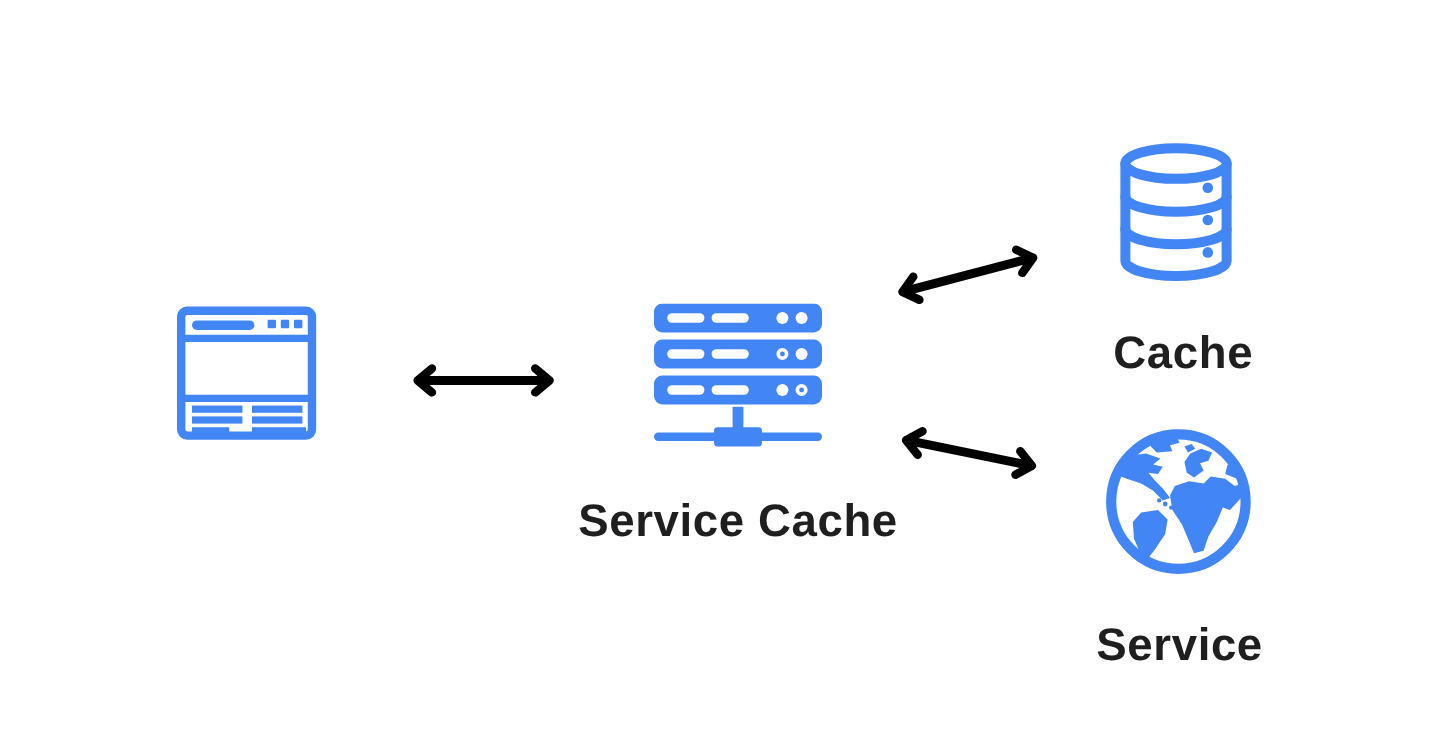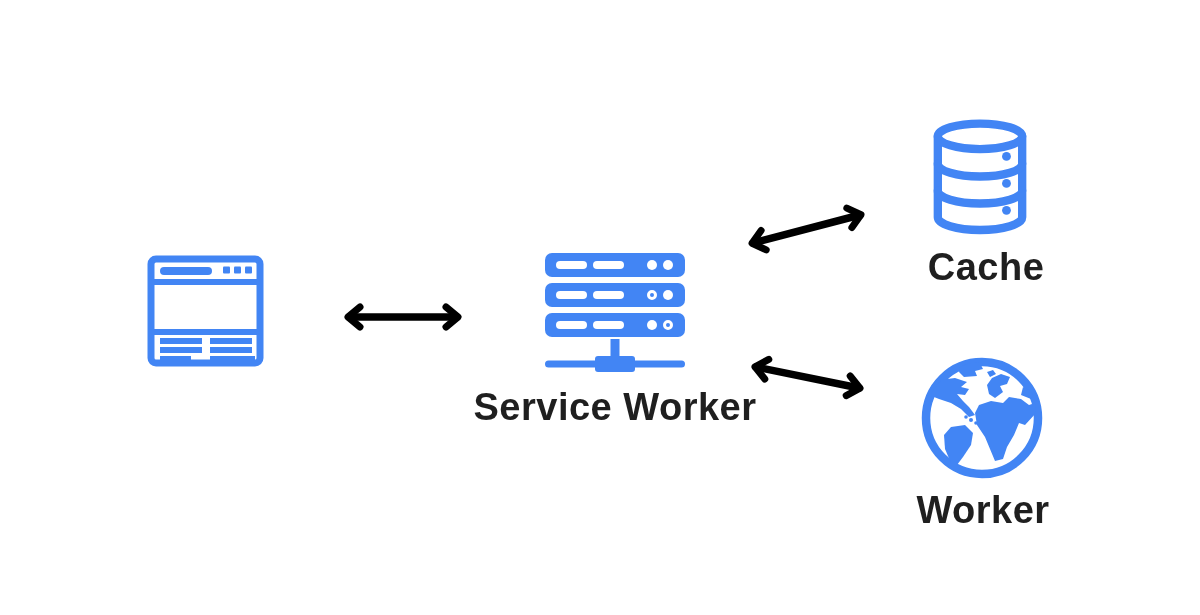--- a/index.html
+++ b/index.html
@@ -18,20 +18,21 @@
   }
   .icon{position:absolute;display:block;}
   .node-label{
     position:absolute;
     text-align:center;
     font-size:38px;
     font-weight:bold;
     color:var(--text);
     letter-spacing:0.5px;
     white-space:nowrap;
+    margin-top:28px;
   }
   .arrow-layer{position:absolute;left:0;top:0;width:1200px;height:615px;}
 </style>
 </head>
 <body>
 
 <div class="canvas">
 
   <svg class="icon" style="left:147px;top:255px" width="117" height="112" viewBox="0 0 117 112">
     <rect x="4" y="4" width="109" height="104" rx="5" fill="#fff" stroke="#4285f4" stroke-width="7"></rect>
@@ -66,21 +67,21 @@
       <rect x="11" y="68" width="31" height="8" rx="4"></rect>
       <rect x="48" y="68" width="31" height="8" rx="4"></rect>
       <circle cx="107" cy="12" r="5"></circle>
       <circle cx="123" cy="12" r="5"></circle>
       <circle cx="123" cy="42" r="5"></circle>
       <circle cx="107" cy="72" r="5"></circle>
     </g>
     <circle cx="107" cy="42" r="3.5" fill="none" stroke="#fff" stroke-width="3"></circle>
     <circle cx="123" cy="72" r="3.5" fill="none" stroke="#fff" stroke-width="3"></circle>
   </svg>
-  <div class="node-label" style="left:455px;top:386px;width:320px">Service Worker</div>
+  <div class="node-label" style="left:455px;top:386px;width:320px">Service Cache</div>
 
   <svg class="icon" style="left:929px;top:119px" width="102" height="116" viewBox="0 0 104 118">
     <g fill="none" stroke="#4285f4" stroke-width="8.5" stroke-linejoin="round" stroke-linecap="round">
       <path d="M9 17.5 V100 A43 13 0 0 0 95 100 V17.5" fill="#fff"></path>
       <ellipse cx="52" cy="17.5" rx="43" ry="13" fill="#fff"></ellipse>
       <path d="M9 45.5 A43 13 0 0 0 95 45.5"></path>
       <path d="M9 73 A43 13 0 0 0 95 73"></path>
     </g>
     <circle cx="79" cy="38" r="4.5" fill="#4285f4"></circle>
     <circle cx="79" cy="65.5" r="4.5" fill="#4285f4"></circle>
@@ -101,21 +102,21 @@
       <path d="M8 34 L22 27 L38 25 L50 29 L44 34 L52 36 L48 42 L40 41 L46 48 L52 54 L58 62 L52 64 L44 56 L34 50 L22 46 L12 42 Z"></path>
       <circle cx="54" cy="67" r="2"></circle>
         <circle cx="59" cy="70" r="1.8"></circle>
         <circle cx="49" cy="64" r="1.8"></circle>
       <path d="M34 74 L48 72 L56 80 L54 92 L46 104 L40 112 L34 110 L28 96 L27 82 Z"></path>
       <path d="M70 32 L75 25 L84 21 L93 24 L90 31 L83 33 L86 39 L78 45 L72 41 Z"></path>
       <path d="M62 52 L74 48 L86 50 L92 44 L104 46 L112 52 L118 50 L119 60 L108 72 L102 70 L97 82 L90 94 L86 106 L78 108 L73 96 L68 84 L60 72 L58 60 Z"></path>
       <path d="M106 34 L118 40 L114 46 L104 42 Z"></path>
     </g>
   </svg>
-  <div class="node-label" style="left:883px;top:489px;width:200px">Worker</div>
+  <div class="node-label" style="left:883px;top:489px;width:200px">Service</div>
 
   <svg class="arrow-layer" viewBox="0 0 1200 615">
     <defs>
       <marker id="chev" viewBox="0 0 30 30" markerWidth="30" markerHeight="30" refX="18" refY="15" orient="auto-start-reverse" markerUnits="userSpaceOnUse">
         <path d="M7 5 L19 15 L7 25" fill="none" stroke="#000" stroke-width="7" stroke-linecap="round" stroke-linejoin="round"></path>
       </marker>
     </defs>
     <g>
       <line x1="349" y1="317" x2="457" y2="317" stroke="#000" stroke-width="7.5" stroke-linecap="round" marker-start="url(#chev)" marker-end="url(#chev)"></line>
     </g>

